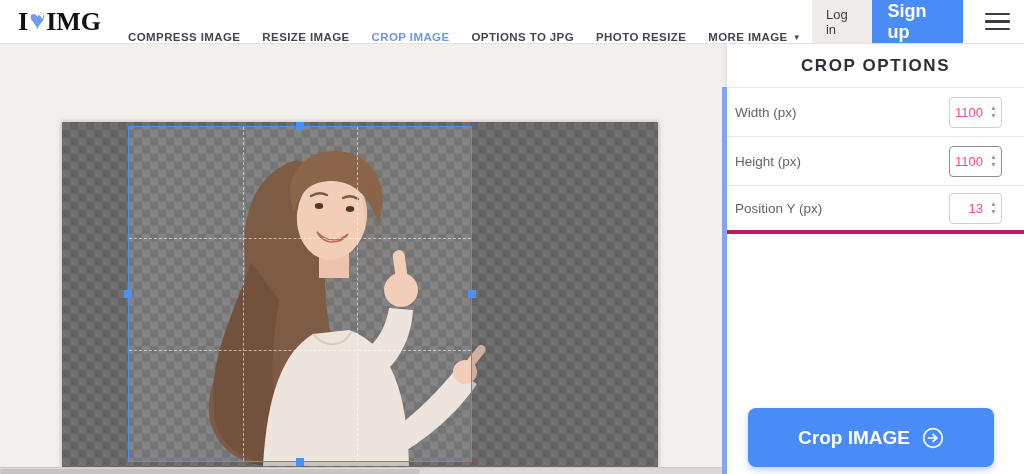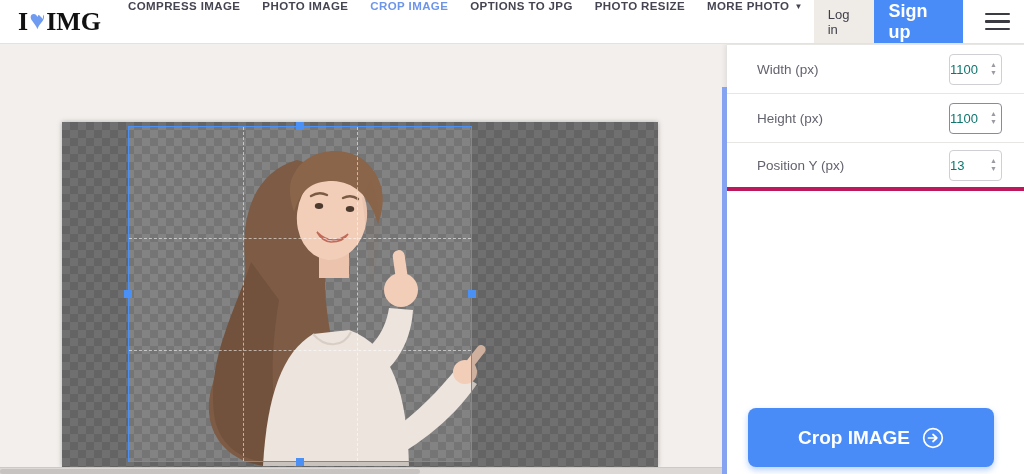--- a/index.html
+++ b/index.html
@@ -12,21 +12,21 @@
     background:#ffffff; border-bottom:1px solid #e4e1de;
     display:flex; align-items:stretch; z-index:40;
   }
   .logo { display:flex; align-items:center; padding:0 16px 0 18px; cursor:pointer; }
   .logo-text { font-family:"Liberation Serif", serif; font-weight:700; font-size:26px; color:#111111; letter-spacing:0px; line-height:1; }
   .logo-heart { position:relative; font-size:27px; color:#6f9cf0; line-height:1; margin:0 1px; top:-1px; }
   .logo-heart .fold {
     position:absolute; top:3px; right:2px; width:0; height:0;
     border-left:9px solid transparent; border-top:9px solid #ffffff;
   }
-  .nav { display:flex; align-items:flex-start; }
+  .nav { display:flex; align-items:flex-end; }
   .nav-item {
     font-size:11.5px; font-weight:700; letter-spacing:0.4px; color:#454551;
     padding:0 11px; cursor:pointer; white-space:nowrap; display:flex; align-items:center; gap:5px;
   }
   .nav-item.active { color:#6d95ea; }
   .caret { font-size:8px; color:#454551; position:relative; top:0px; }
   .auth { margin-left:auto; display:flex; align-items:stretch; }
   .login-btn {
     background:#efebe7; color:#3f3f4a; font-size:13px; font-weight:400;
     display:flex; align-items:center; padding:0 14px; cursor:pointer;
@@ -85,29 +85,29 @@
     background:#ffffff; box-shadow:-2px 0 5px rgba(0,0,0,0.08);
   }
   .accent-strip { position:absolute; left:-5px; top:43px; width:5px; height:387px; background:#85a3f1; }
   .sidebar-title {
     height:43px; display:flex; align-items:center; justify-content:center;
     font-size:17px; font-weight:700; letter-spacing:1.6px; color:#2e2e38;
   }
   .opt-row {
     height:49px; border-top:1px solid #e8e6e3;
     display:flex; align-items:center; justify-content:space-between;
-    padding:0 22px 0 30px;
+    padding:0 22px 0 8px;
   }
   .opt-row.last { border-bottom:4px solid #be185d; }
   .opt-label { font-size:13.5px; color:#63636e; }
   .num-wrap { position:relative; }
   .num-input {
     width:53px; height:31px; border:1px solid #cfcfd4; border-radius:4px;
     font-family:"Liberation Sans", sans-serif;
-    font-size:13px; color:#0f766e; padding-right:18px; background:#fff;
+    font-size:13px; color:#ec4899; text-align:right; padding-right:18px; background:#fff;
     outline:none;
   }
   .num-input.focused { border:1.5px solid #8b8b95; }
   .spinners {
     position:absolute; right:5px; top:0; height:100%;
     display:flex; flex-direction:column; justify-content:center; gap:2px;
   }
   .spin { font-size:7px; line-height:6px; color:#9a9aa2; cursor:pointer; }
 
   .crop-btn {
@@ -125,33 +125,33 @@
   <div class="logo">
     <span class="logo-text">I</span>
     <span class="logo-heart"><span>♥</span><span class="fold"></span></span>
     <span class="logo-text">IMG</span>
   </div>
   <div class="nav">
     <div class="nav-item">
         <span>COMPRESS IMAGE</span>
       </div>
     <div class="nav-item">
-        <span>PHOTO IMAGE</span>
+        <span>RESIZE IMAGE</span>
       </div>
     <div class="nav-item active">
         <span>CROP IMAGE</span>
       </div>
     <div class="nav-item">
         <span>OPTIONS TO JPG</span>
       </div>
     <div class="nav-item">
         <span>PHOTO RESIZE</span>
       </div>
     <div class="nav-item">
-      <span>MORE PHOTO</span>
+      <span>MORE IMAGE</span>
       <span class="caret">▼</span>
     </div>
   </div>
   <div class="auth">
     <div class="login-btn">
         <span>Log in</span>
       </div>
     <div class="signup-btn">
         <span>Sign up</span>
       </div>
@@ -208,20 +208,21 @@
     </div>
   </div>
 
   <div class="h-scrollbar">
     <div class="thumb"></div>
   </div>
 </div>
 
 <div class="sidebar">
   <div class="accent-strip"></div>
+  <div class="sidebar-title">CROP OPTIONS</div>
 
   <div class="opt-row">
     <span class="opt-label">Width (px)</span>
     <span class="num-wrap">
       <input class="num-input" type="text" value="1100" style="">
       <span class="spinners">
         <span class="spin">▲</span>
         <span class="spin">▼</span>
       </span>
     </span>

